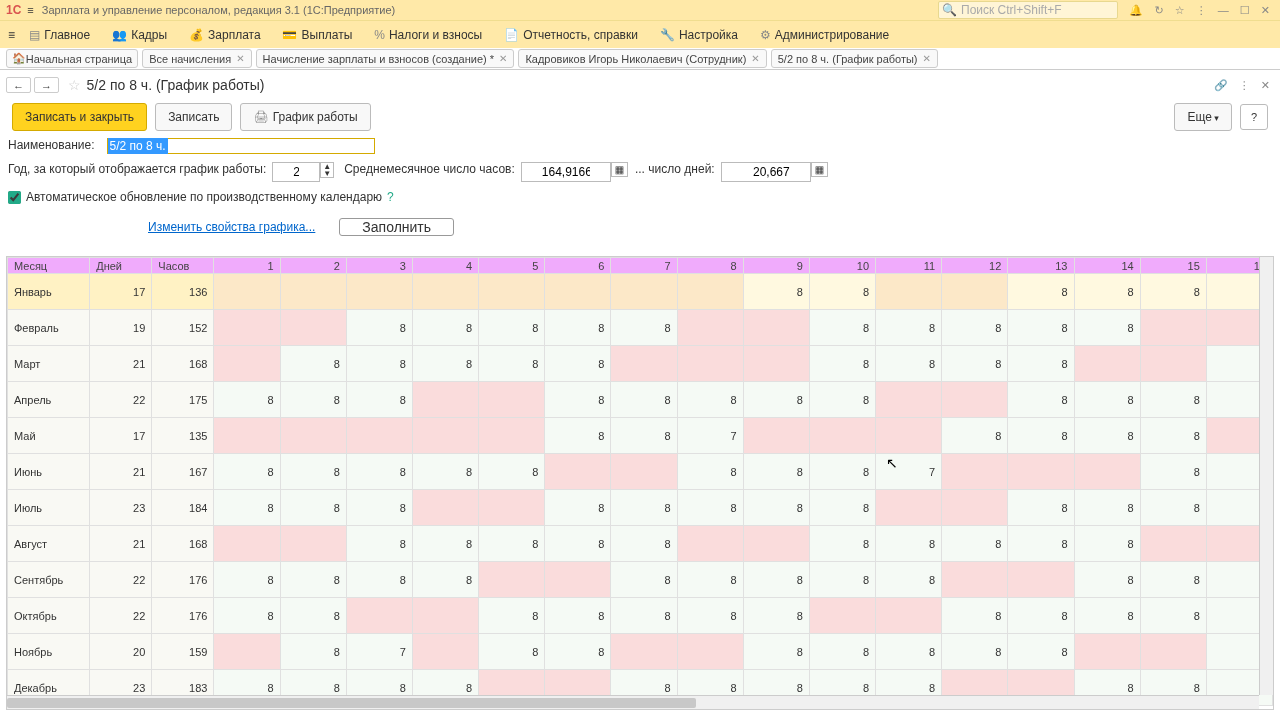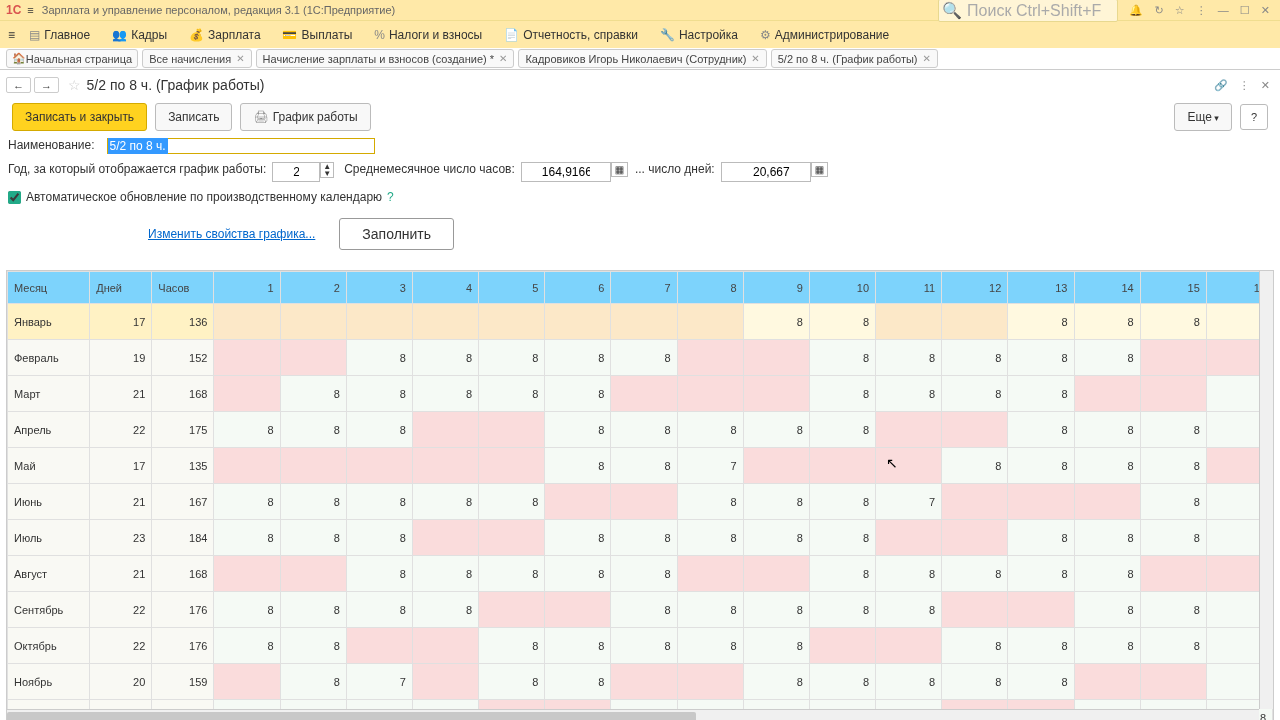--- a/index.html
+++ b/index.html
@@ -2,21 +2,21 @@
 <html><head>
 <meta charset="utf-8">
 <style>
 * { box-sizing: border-box; margin: 0; padding: 0; font-family: Arial, sans-serif; }
 body { font-size: 11px; color: #333; background: #fff; overflow: hidden; }
 
 .titlebar { height: 20px; background: #ffe9a8; display: flex; align-items: center; padding: 0 6px; font-size: 11px; }
 .titlebar .logo { color: #d9534f; font-weight: bold; margin-right: 6px; font-size: 12px; }
 .titlebar .hamburger { margin-right: 8px; cursor: pointer; }
 .titlebar .title { flex: 1; color: #666; }
-.titlebar .search { background: #fff5d6; border: 1px solid #e8d88f; border-radius: 2px; padding: 1px 4px; width: 180px; color: #aaa; font-size: 16px; margin-right: 8px; }
+.titlebar .search { background: #fff5d6; border: 1px solid #e8d88f; border-radius: 2px; padding: 1px 4px; width: 180px; color: #aaa; font-size: 12px; margin-right: 8px; }
 .titlebar .tb-icons span { margin: 0 4px; color: #888; cursor: pointer; }
 
 .menubar { height: 28px; background: #ffe9a8; border-top: 1px solid #f0dd8f; display: flex; align-items: center; padding: 0 8px; font-size: 12px; }
 .menubar .item { display: flex; align-items: center; margin-right: 22px; color: #333; cursor: pointer; }
 .menubar .item .ico { margin-right: 4px; color: #888; font-size: 12px; }
 .menubar .hb { margin-right: 14px; cursor: pointer; }
 
 .tabsbar { height: 22px; background: #fff; border-bottom: 1px solid #ccc; display: flex; align-items: center; padding: 0 6px; font-size: 11px; }
 .tabsbar .tab { border: 1px solid #ccc; border-radius: 3px; padding: 2px 6px; margin-right: 4px; display: flex; align-items: center; color: #444; cursor: pointer; background: #f9f9f9; }
 .tabsbar .tab.home { padding: 2px 5px; }
@@ -45,26 +45,26 @@
 .form .year { width: 48px; text-align: right; }
 .form .spin { border: 1px solid #bbb; font-size: 8px; line-height: 7px; padding: 0 2px; cursor: pointer; }
 .form .num { width: 90px; text-align: right; }
 .form .calc { border: 1px solid #bbb; padding: 1px 3px; font-size: 10px; cursor: pointer; }
 .form .chk { display: flex; align-items: center; }
 .form .chk input { margin-right: 5px; accent-color: #2a8; }
 .form .q { color: #2a8; margin-left: 5px; }
 .form .desc { color: #555; line-height: 1.5; }
 .form .actions { display: flex; align-items: center; margin-top: 6px; }
 .form .link { color: #0066cc; text-decoration: underline; cursor: pointer; margin-right: 24px; }
-.form .fillbtn { border: 1px solid #999; border-radius: 3px; padding: 7px 22px; font-size: 14px; cursor: pointer; background: #fff; }
+.form .fillbtn { border: 1px solid #999; border-radius: 3px; padding: 0 22px; font-size: 14px; cursor: pointer; background: #fff; }
 
 .grid-wrap { margin: 8px 6px 0; border: 1px solid #ccc; height: 454px; overflow: hidden; position: relative; }
 .grid { border-collapse: collapse; width: 100%; table-layout: fixed; }
 .grid th, .grid td { border: 1px solid #e0e0e0; padding: 0 6px; height: 36px; font-size: 11px; }
-.grid thead th { background: #7dd3fc; height: 32px; font-weight: normal; text-align: left; color: #444; }
+.grid thead th { background: #f0abfc; height: 16px; font-weight: normal; text-align: left; color: #444; }
 .grid .mcol { width: 82px; text-align: left; }
 .grid .dcol, .grid .hcol { width: 62px; text-align: left; }
 .grid .daycol { width: 66px; text-align: right; }
 .grid tbody td.m { background: #f9f9f4; }
 .grid tbody td.d, .grid tbody td.h { background: #f9f9f4; text-align: right; }
 .grid tbody td.v { text-align: right; background: #f5faf5; }
 .grid tbody td.w { background: #fadcdc; text-align: right; }
 .grid tbody tr.sel td.m, .grid tbody tr.sel td.d, .grid tbody tr.sel td.h { background: #fff2c4; }
 .grid tbody tr.sel td.v { background: #fff9e0; }
 .grid tbody tr.sel td.w { background: #fce8c8; }

